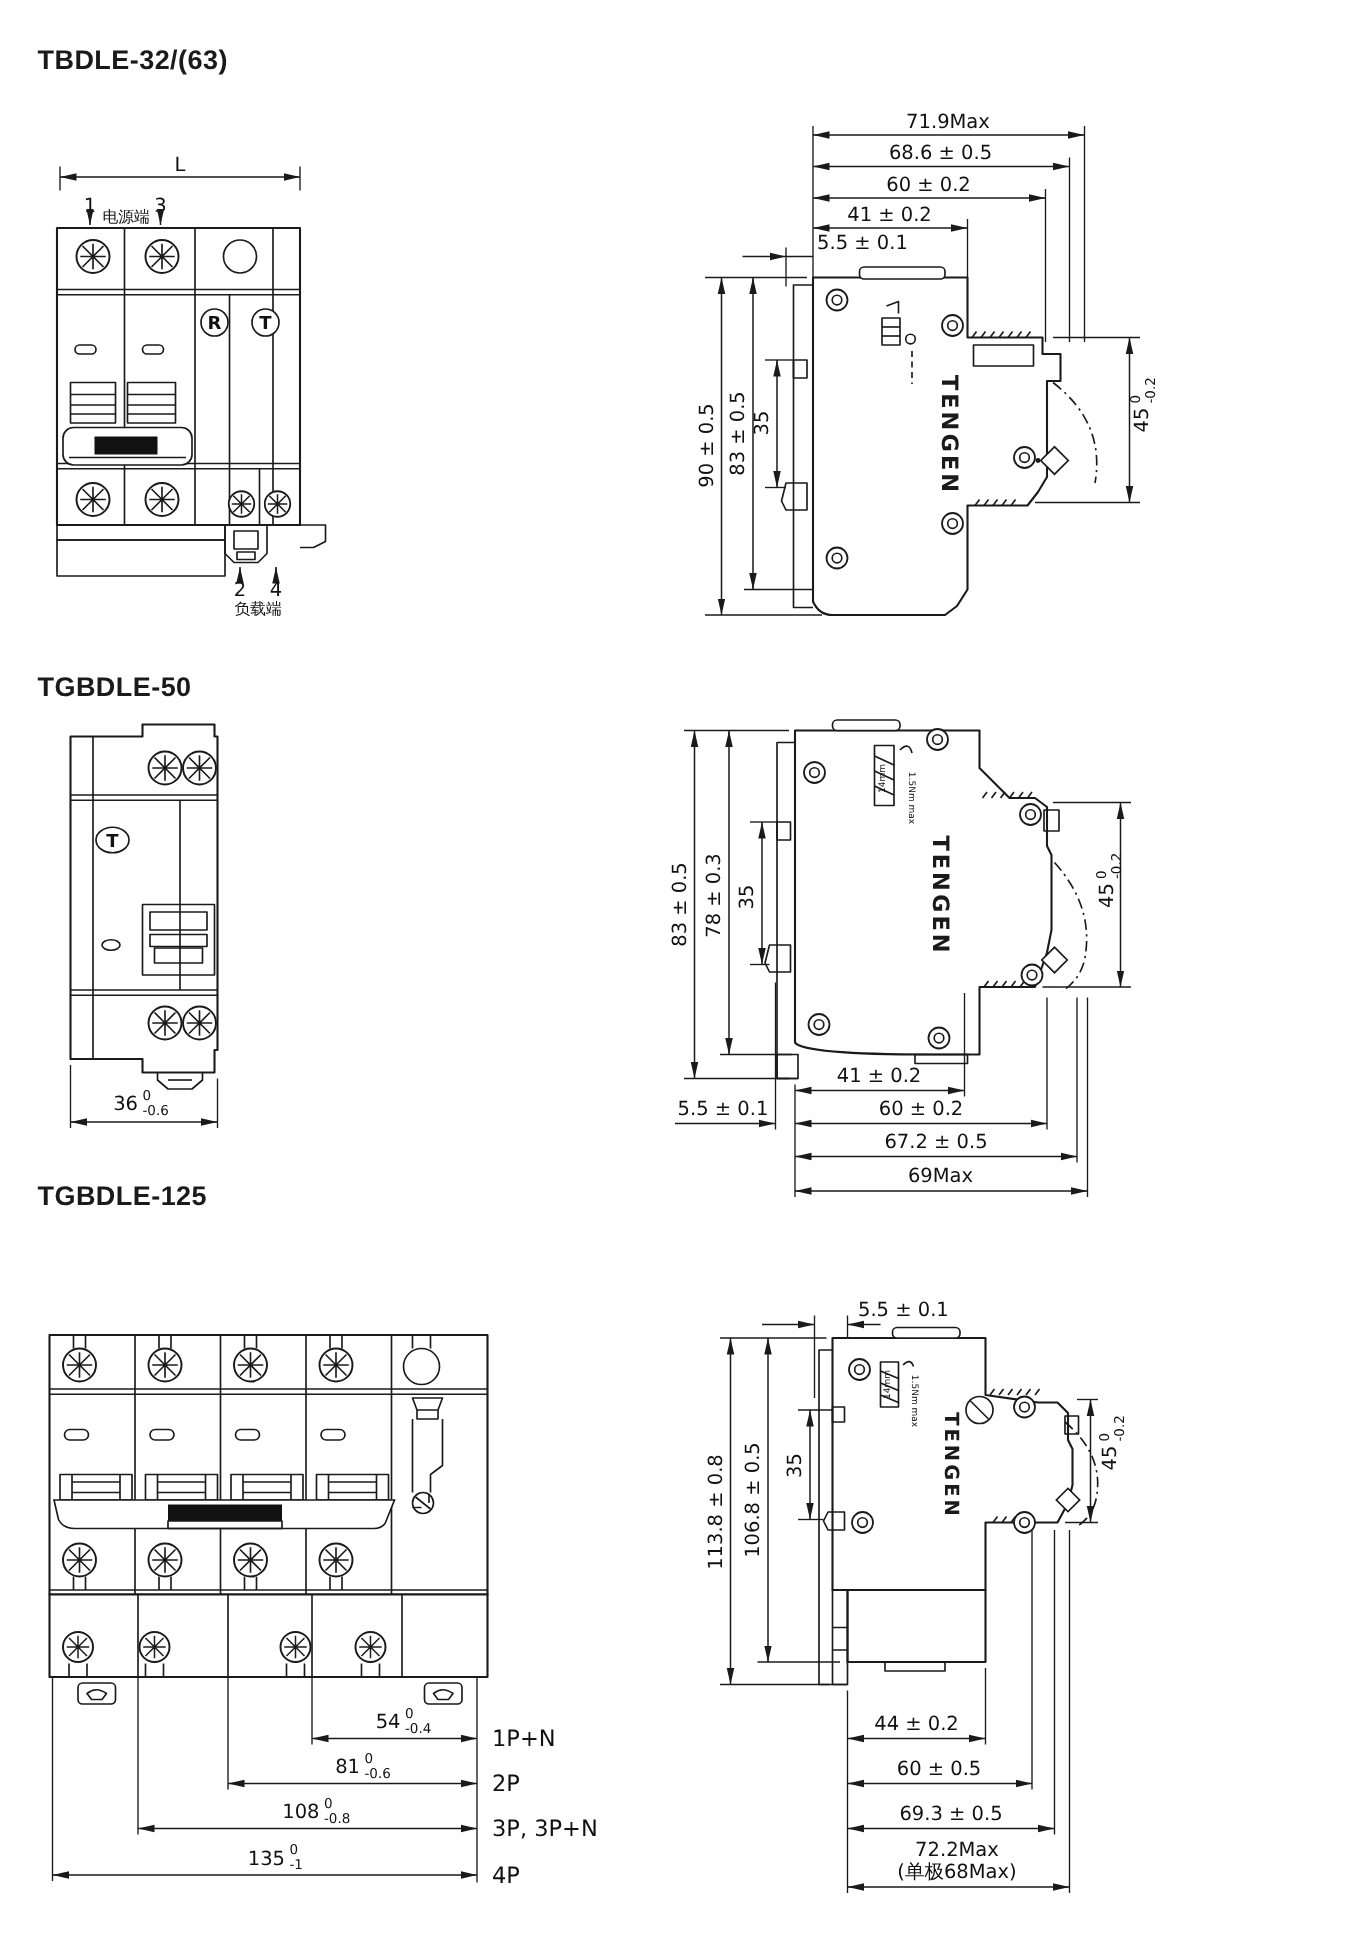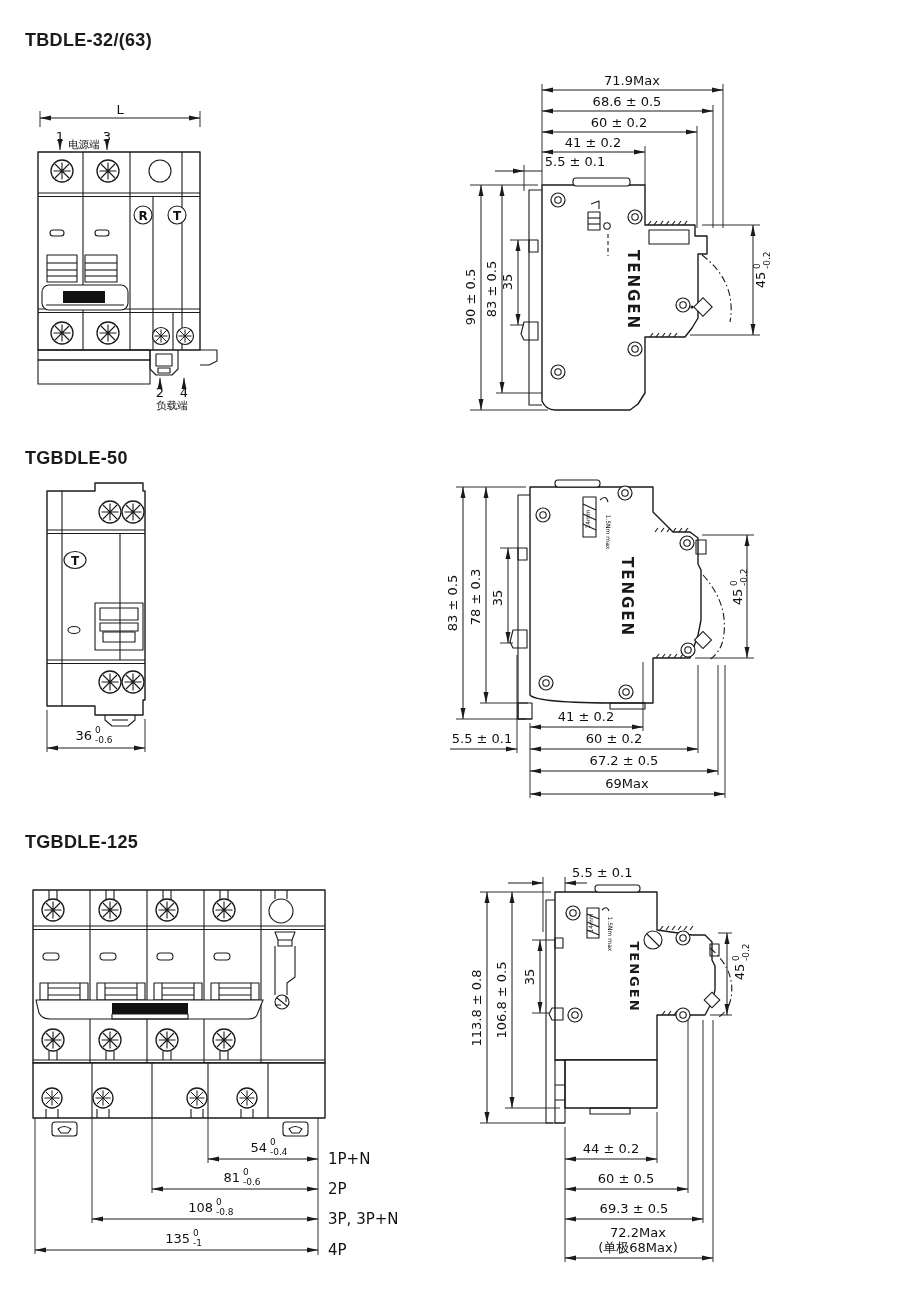--- a/index.html
+++ b/index.html
@@ -357,21 +357,21 @@
       <line class="dim" x1="90" y1="301" x2="278" y2="301" marker-start="url(#arr)" marker-end="url(#arr)"></line>
       <text class="dimtxt" x="184" y="295" text-anchor="middle">67.2 ± 0.5</text>
     </g>
     <g>
       <line class="ext" x1="285" y1="195" x2="285" y2="328"></line>
       <line class="dim" x1="90" y1="324" x2="285" y2="324" marker-start="url(#arr)" marker-end="url(#arr)"></line>
       <text class="dimtxt" x="187" y="318" text-anchor="middle">69Max</text>
     </g>
   </svg>
 
-  <h2 class="sec-title" style="left:25px;top:832px;">TGBDLE-125</h2>
+  <h2 class="sec-title" style="left:25px;top:787px;">TGBDLE-125</h2>
 
   <svg style="left:25px;top:865px;" width="430" height="400" viewBox="0 0 430 400">
     <g>
       <rect class="body" x="8" y="25" width="292" height="173"></rect>
       <line class="det" x1="8" y1="61" x2="300" y2="61"></line>
       <line class="det" x1="8" y1="64.5" x2="300" y2="64.5"></line>
       <line class="det" x1="65" y1="25" x2="65" y2="198"></line>
       <line class="det" x1="122" y1="25" x2="122" y2="198"></line>
       <line class="det" x1="179" y1="25" x2="179" y2="198"></line>
       <line class="det" x1="236" y1="25" x2="236" y2="198"></line>

